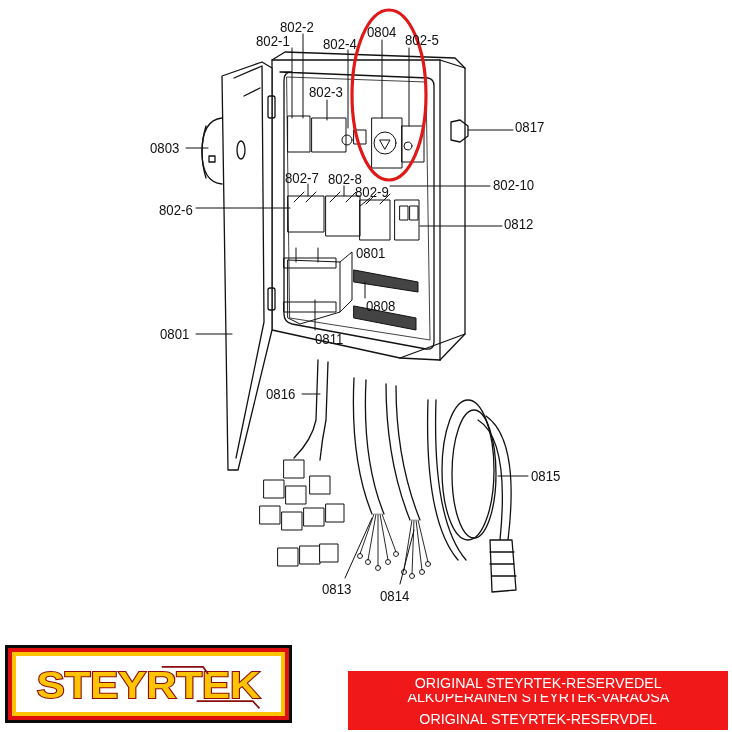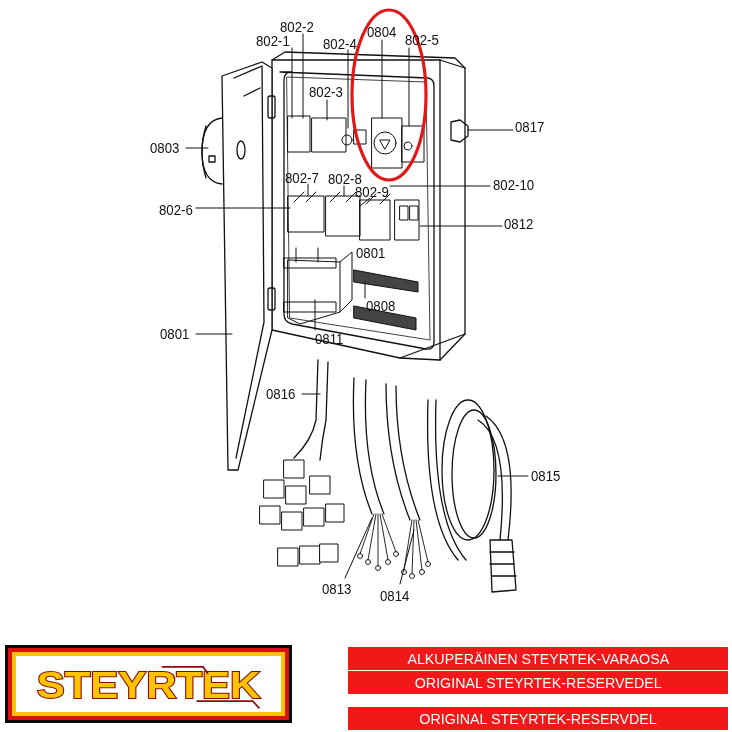--- a/index.html
+++ b/index.html
@@ -190,15 +190,15 @@
       <div class="logo-inner3">
         <svg class="logo-text" viewBox="0 0 320 62" preserveAspectRatio="none">
           <text x="160" y="46" text-anchor="middle" font-family="Liberation Sans, sans-serif" font-weight="bold" font-size="40" fill="#ffc400" stroke="#8a0c0c" stroke-width="2.2" paint-order="stroke" textLength="270" lengthAdjust="spacingAndGlyphs">STEYRTEK</text>
           <path d="M176 12 L226 12 L232 20 M218 50 L286 50 L294 58" stroke="#8a0c0c" stroke-width="2" fill="none"></path>
         </svg>
       </div>
     </div>
   </div>
 </div>
 
-<div class="strip" style="top:647px"><span>ALKUPERÄINEN STEYRTEK-VARAOSA</span></div>
+<div class="strip" style="top:685px"><span>ALKUPERÄINEN STEYRTEK-VARAOSA</span></div>
 <div class="strip" style="top:707px"><span>ORIGINAL STEYRTEK-RESERVDEL</span></div>
 <div class="strip" style="top:671px"><span>ORIGINAL STEYRTEK-RESERVEDEL</span></div>
 
 </body></html>

